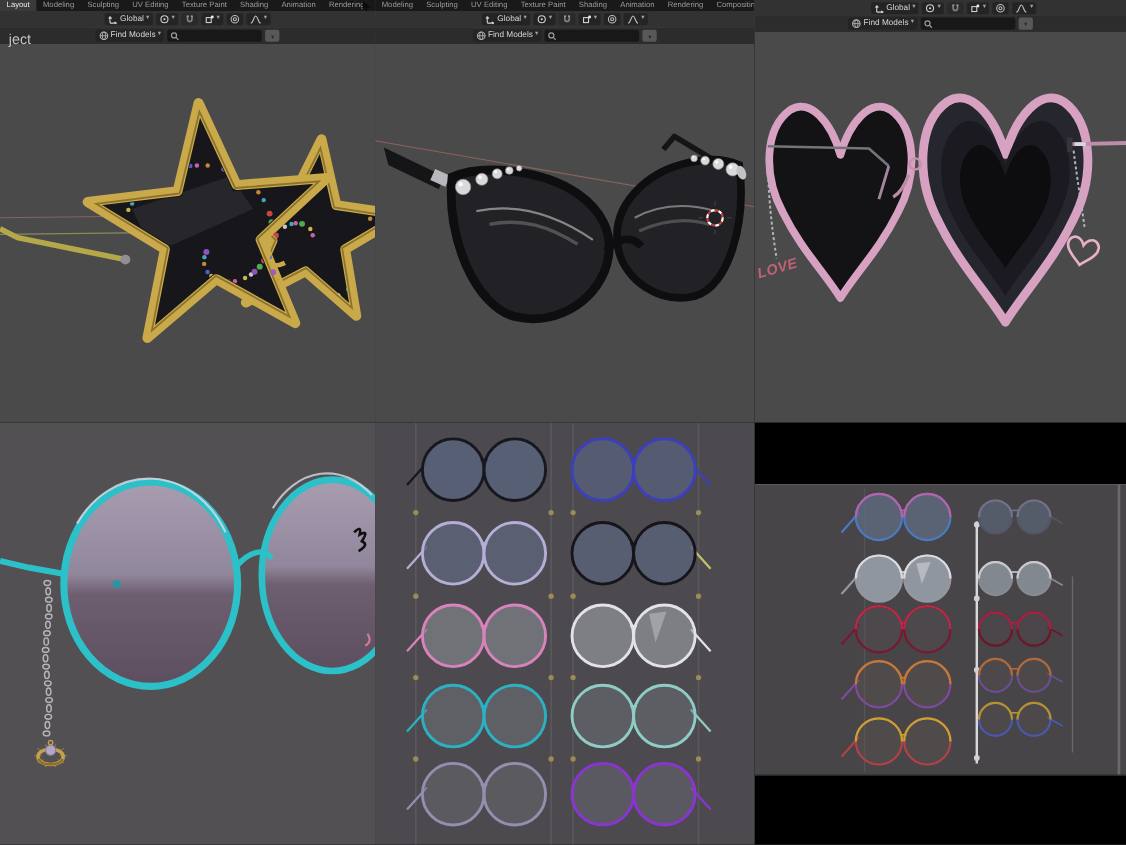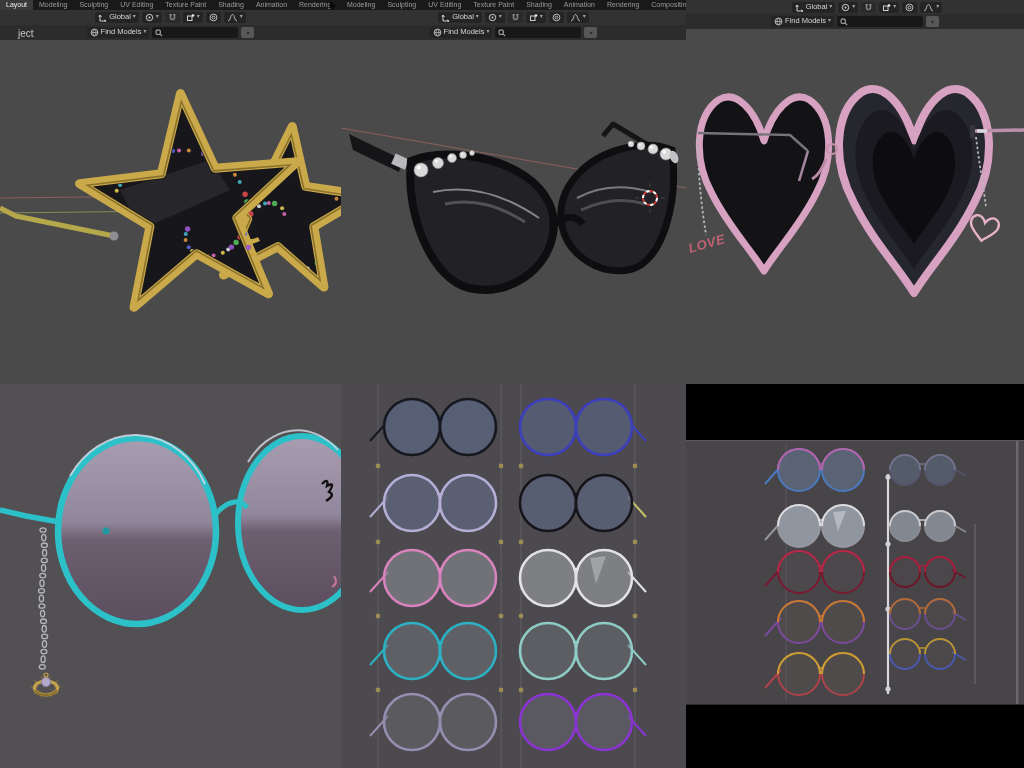--- a/index.html
+++ b/index.html
@@ -22,21 +22,21 @@
   .toolbar{display:flex;justify-content:center;align-items:center;gap:3px;height:15px;
     background:var(--toolbar_bg)}
   .toolbar.compact{height:14px;padding-left:24px}
   .subheader{display:flex;justify-content:center;align-items:center;height:15px;
     background:var(--subheader_bg);position:relative}
   .ctrl{display:flex;align-items:flex-start;gap:2px;background:var(--control_bg);
     border-radius:2px;padding:1px 3px;height:11px}
   .ctrl.dim{opacity:.55}
   .tlabel{font-size:7.5px;color:#d6d6d6;line-height:1;white-space:nowrap}
   .chev{font-size:6px;color:#9f9f9f;line-height:1}
-  .mode-frag{position:absolute;left:18px;top:3px;font-size:10px;color:#c4c4c4}
+  .mode-frag{position:absolute;left:8px;top:3px;font-size:13px;color:#c4c4c4}
   .searchwrap{position:relative;display:flex;align-items:center;margin-left:3px}
   .search-input{width:86px;height:11px;background:var(--input_bg);border:none;border-radius:2px;
     color:#ddd;font-size:7px;padding:0 3px 0 13px;outline:none}
   .mag{position:absolute;left:3px;top:2px}
   .filter-btn{width:13px;height:11px;background:#585858;border-radius:2px;margin-left:3px;
     display:flex;align-items:center;justify-content:center;font-size:6px;color:#2c2c2c}
   .vp{display:block}
   svg{display:block}
 </style>
 </head>

